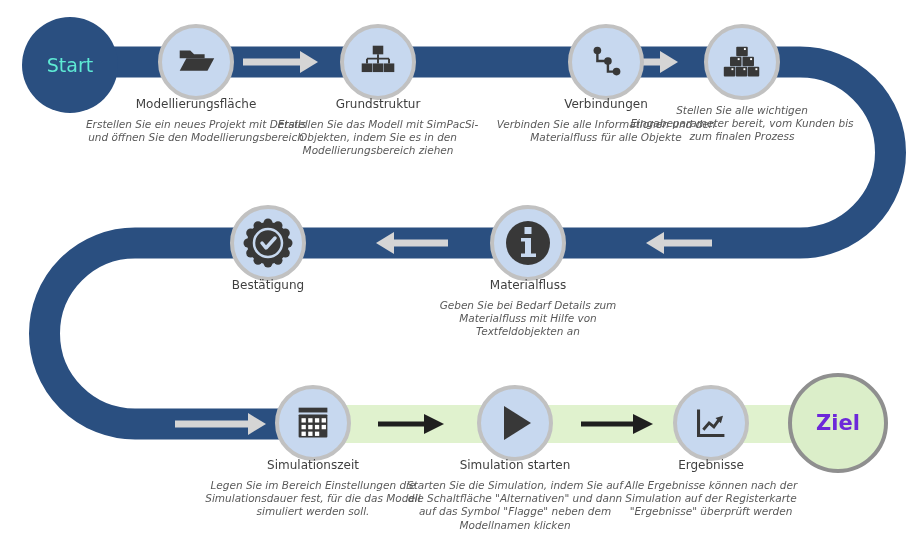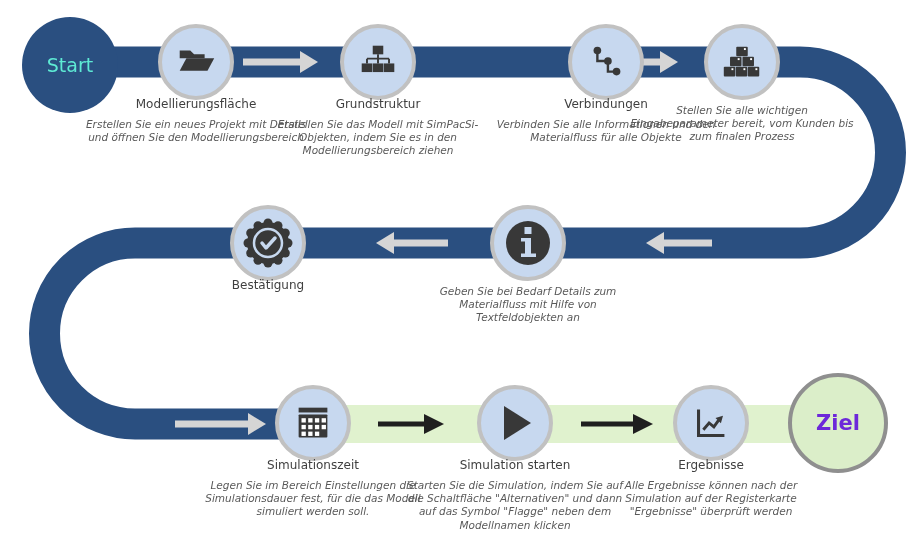--- a/index.html
+++ b/index.html
@@ -212,20 +212,21 @@
     <svg class="icon" width="50" height="50" viewBox="-25 -25 50 50">
       <circle class="ink" r="22"></circle>
       <g class="lite">
         <rect x="-3.5" y="-16" width="7" height="7"></rect>
         <rect x="-3" y="-5" width="6" height="17"></rect>
         <rect x="-7" y="-5" width="10" height="3.5"></rect>
         <rect x="-7" y="10.5" width="15" height="3.5"></rect>
       </g>
     </svg>
   </div>
+  <div class="step-title">Materialfluss</div>
   <div class="step-desc">Geben Sie bei Bedarf Details zum Materialfluss mit Hilfe von Textfeldobjekten an</div>
 </div>
 
 <div class="step s6">
   <div class="step-circle">
     <svg class="icon" width="46" height="46" viewBox="-24 -24 48 48">
       <rect class="ink" x="-15" y="-16" width="30" height="5"></rect>
       <rect class="ink" x="-15" y="-9" width="30" height="24" rx="1"></rect>
       <g fill="#FFFFFF">
         <rect x="-12" y="-5" width="4.5" height="4.5"></rect>

